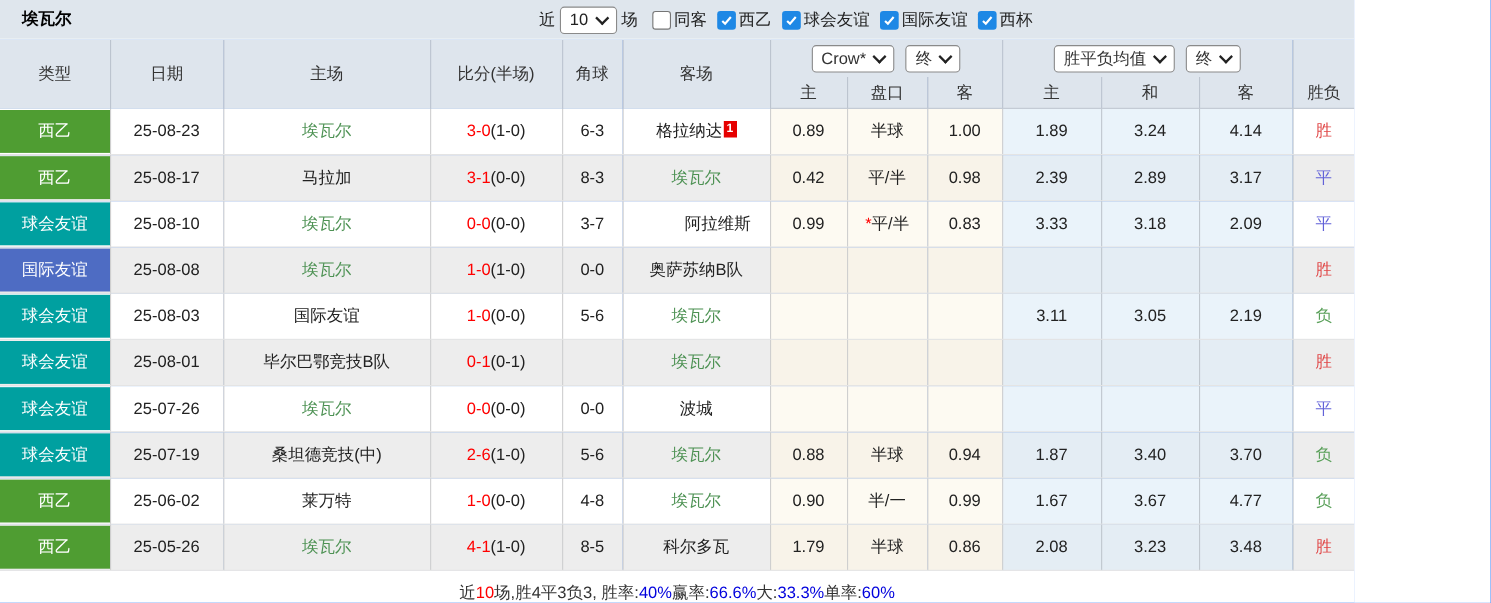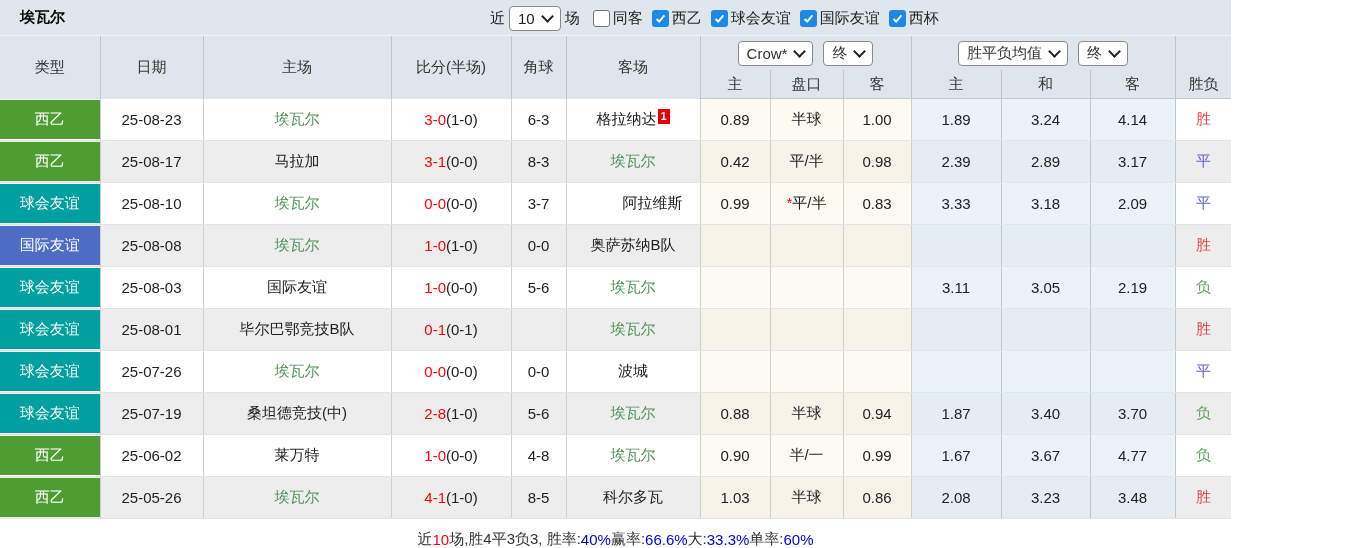--- a/index.html
+++ b/index.html
@@ -302,21 +302,21 @@
         <td></td>
         <td></td>
       </tr>
 
       <tr>
         <td class="c-type">
             <div class="badge" style="background-color: rgb(0, 160, 160);">球会友谊</div>
           </td>
         <td>25-07-19</td>
         <td><span class="team" style="color: rgb(34, 34, 34);">桑坦德竞技(中)</span></td>
-        <td><span class="sc">2-8</span><span class="half">(1-0)</span></td>
+        <td><span class="sc">2-6</span><span class="half">(1-0)</span></td>
         <td>5-6</td>
         <td><span class="team" style="color: rgb(78, 146, 84);">埃瓦尔</span></td>
         <td class="c-odds">0.88</td>
         <td class="c-odds">半球</td>
         <td class="c-odds">0.94</td>
         <td class="c-avg">1.87</td>
         <td class="c-avg">3.40</td>
         <td class="c-avg">3.70</td>
         <td style="color: rgb(90, 160, 90);">负</td>
         <td style="color: rgb(90, 160, 90);">输</td>
@@ -345,21 +345,21 @@
 
       <tr>
         <td class="c-type">
             <div class="badge" style="background-color: rgb(79, 157, 50);">西乙</div>
           </td>
         <td>25-05-26</td>
         <td><span class="team" style="color: rgb(78, 146, 84);">埃瓦尔</span></td>
         <td><span class="sc">4-1</span><span class="half">(1-0)</span></td>
         <td>8-5</td>
         <td><span class="team" style="color: rgb(34, 34, 34);">科尔多瓦</span></td>
-        <td class="c-odds">1.03</td>
+        <td class="c-odds">1.79</td>
         <td class="c-odds">半球</td>
         <td class="c-odds">0.86</td>
         <td class="c-avg">2.08</td>
         <td class="c-avg">3.23</td>
         <td class="c-avg">3.48</td>
         <td style="color: rgb(224, 70, 70);">胜</td>
         <td style="color: rgb(210, 58, 90);">赢</td>
         <td style="color: rgb(224, 70, 70);">大</td>
       </tr>
 

